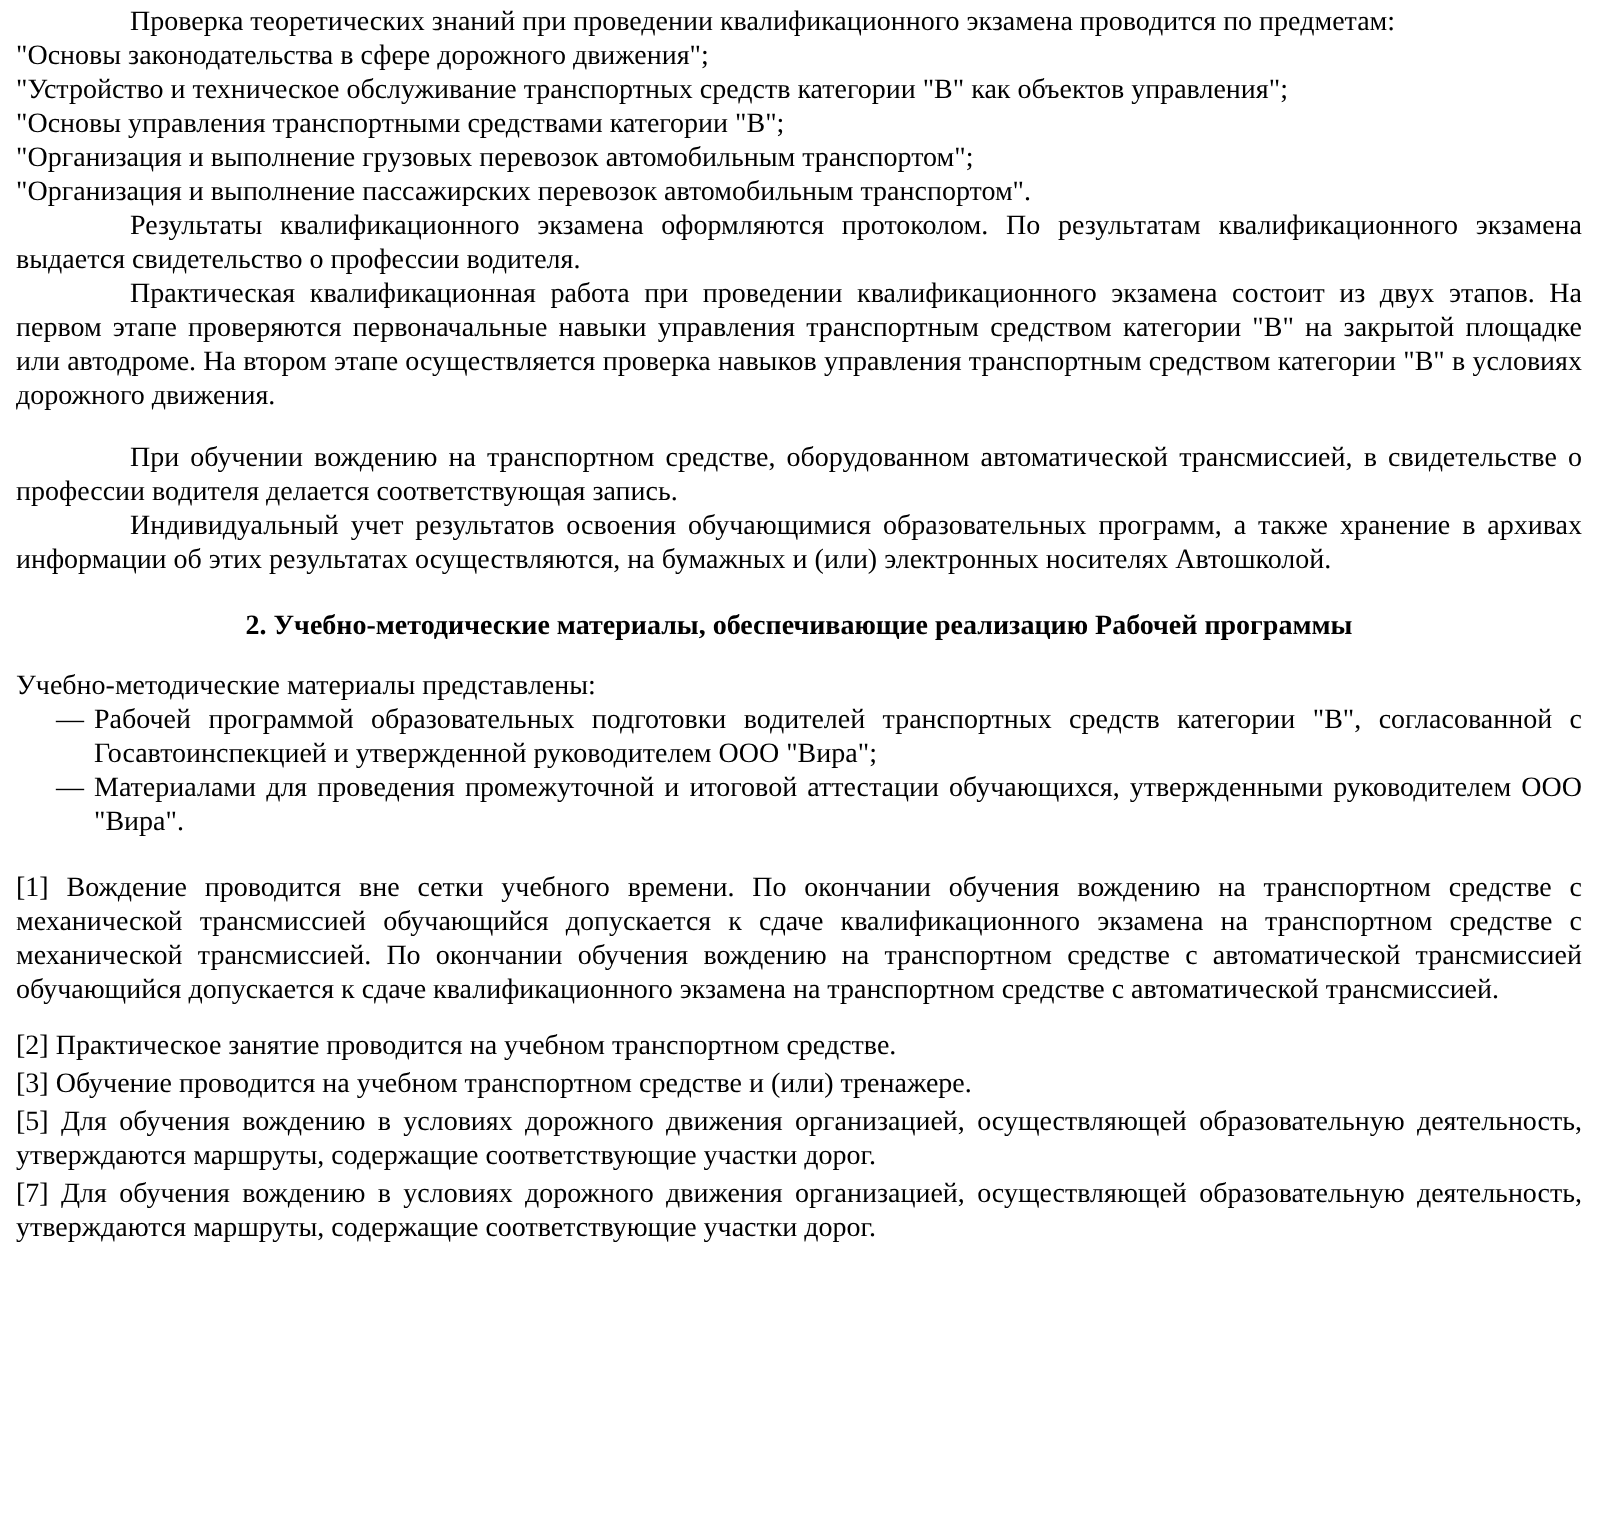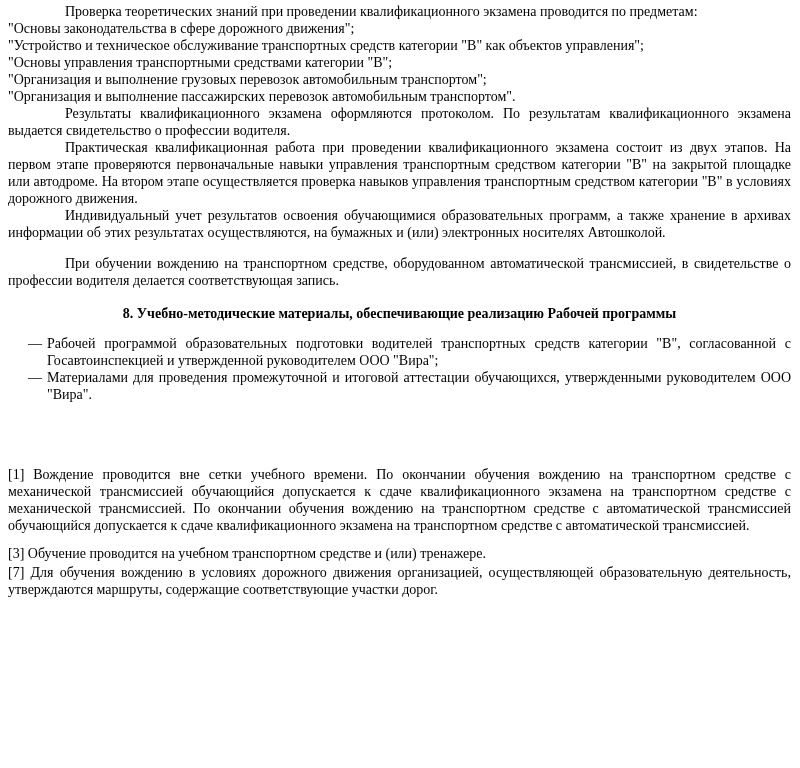--- a/index.html
+++ b/index.html
@@ -37,21 +37,21 @@
   .list-item {
     position: relative;
     padding-left: 39px;
     text-align: justify;
   }
   .list-dash {
     position: absolute;
     left: 20px;
     top: 0;
   }
-  .footnotes { margin-top: 63px; }
+  .footnotes { margin-top: 16px; }
   .footnote {
     text-align: justify;
     margin: 0 0 2px 0;
   }
   .footnote.first { margin-bottom: 11px; }
 </style>
 </head>
 <body>
 
 <div class="page">
@@ -62,29 +62,32 @@
   <div class="subject-line">"Устройство и техническое обслуживание транспортных средств категории "В" как объектов управления";</div>
   <div class="subject-line">"Основы управления транспортными средствами категории "В";</div>
   <div class="subject-line">"Организация и выполнение грузовых перевозок автомобильным транспортом";</div>
   <div class="subject-line">"Организация и выполнение пассажирских перевозок автомобильным транспортом".</div>
 
 
   <p class="justify indent">Результаты квалификационного экзамена оформляются протоколом. По результатам квалификационного экзамена выдается свидетельство о профессии водителя.</p>
 
   <p class="justify indent">Практическая квалификационная работа при проведении квалификационного экзамена состоит из двух этапов. На первом этапе проверяются первоначальные навыки управления транспортным средством категории "В" на закрытой площадке или автодроме. На втором этапе осуществляется проверка навыков управления транспортным средством категории "В" в условиях дорожного движения.</p>
 
+  <p class="justify indent gap-before">При обучении вождению на транспортном средстве, оборудованном автоматической трансмиссией, в свидетельстве о профессии водителя делается соответствующая запись.</p>
+
   <p class="justify indent">Индивидуальный учет результатов освоения обучающимися образовательных программ, а также хранение в архивах информации об этих результатах осуществляются, на бумажных и (или) электронных носителях Автошколой.</p>
 
-  <p class="justify indent gap-before">При обучении вождению на транспортном средстве, оборудованном автоматической трансмиссией, в свидетельстве о профессии водителя делается соответствующая запись.</p>
+  <p class="heading">2. Учебно-методические материалы, обеспечивающие реализацию Рабочей программы</p>
 
-  <p class="heading">8. Учебно-методические материалы, обеспечивающие реализацию Рабочей программы</p>
-
+  <p class="materials-intro">Учебно-методические материалы представлены:</p>
 
   <div class="list-item"><span class="list-dash">—</span><span>Рабочей программой образовательных подготовки водителей транспортных средств категории "В", согласованной с Госавтоинспекцией и утвержденной руководителем ООО "Вира";</span></div>
   <div class="list-item"><span class="list-dash">—</span><span>Материалами для проведения промежуточной и итоговой аттестации обучающихся, утвержденными руководителем ООО "Вира".</span></div>
 
   <div class="footnotes">
     <p class="footnote first"><span>[1]</span> <span>Вождение проводится вне сетки учебного времени. По окончании обучения вождению на транспортном средстве с механической трансмиссией обучающийся допускается к сдаче квалификационного экзамена на транспортном средстве с механической трансмиссией. По окончании обучения вождению на транспортном средстве с автоматической трансмиссией обучающийся допускается к сдаче квалификационного экзамена на транспортном средстве с автоматической трансмиссией.</span></p>
+    <p class="footnote"><span>[2]</span> <span>Практическое занятие проводится на учебном транспортном средстве.</span></p>
     <p class="footnote"><span>[3]</span> <span>Обучение проводится на учебном транспортном средстве и (или) тренажере.</span></p>
+    <p class="footnote"><span>[5]</span> <span>Для обучения вождению в условиях дорожного движения организацией, осуществляющей образовательную деятельность, утверждаются маршруты, содержащие соответствующие участки дорог.</span></p>
     <p class="footnote"><span>[7]</span> <span>Для обучения вождению в условиях дорожного движения организацией, осуществляющей образовательную деятельность, утверждаются маршруты, содержащие соответствующие участки дорог.</span></p>
   </div>
 
 </div>
 
 </body></html>

